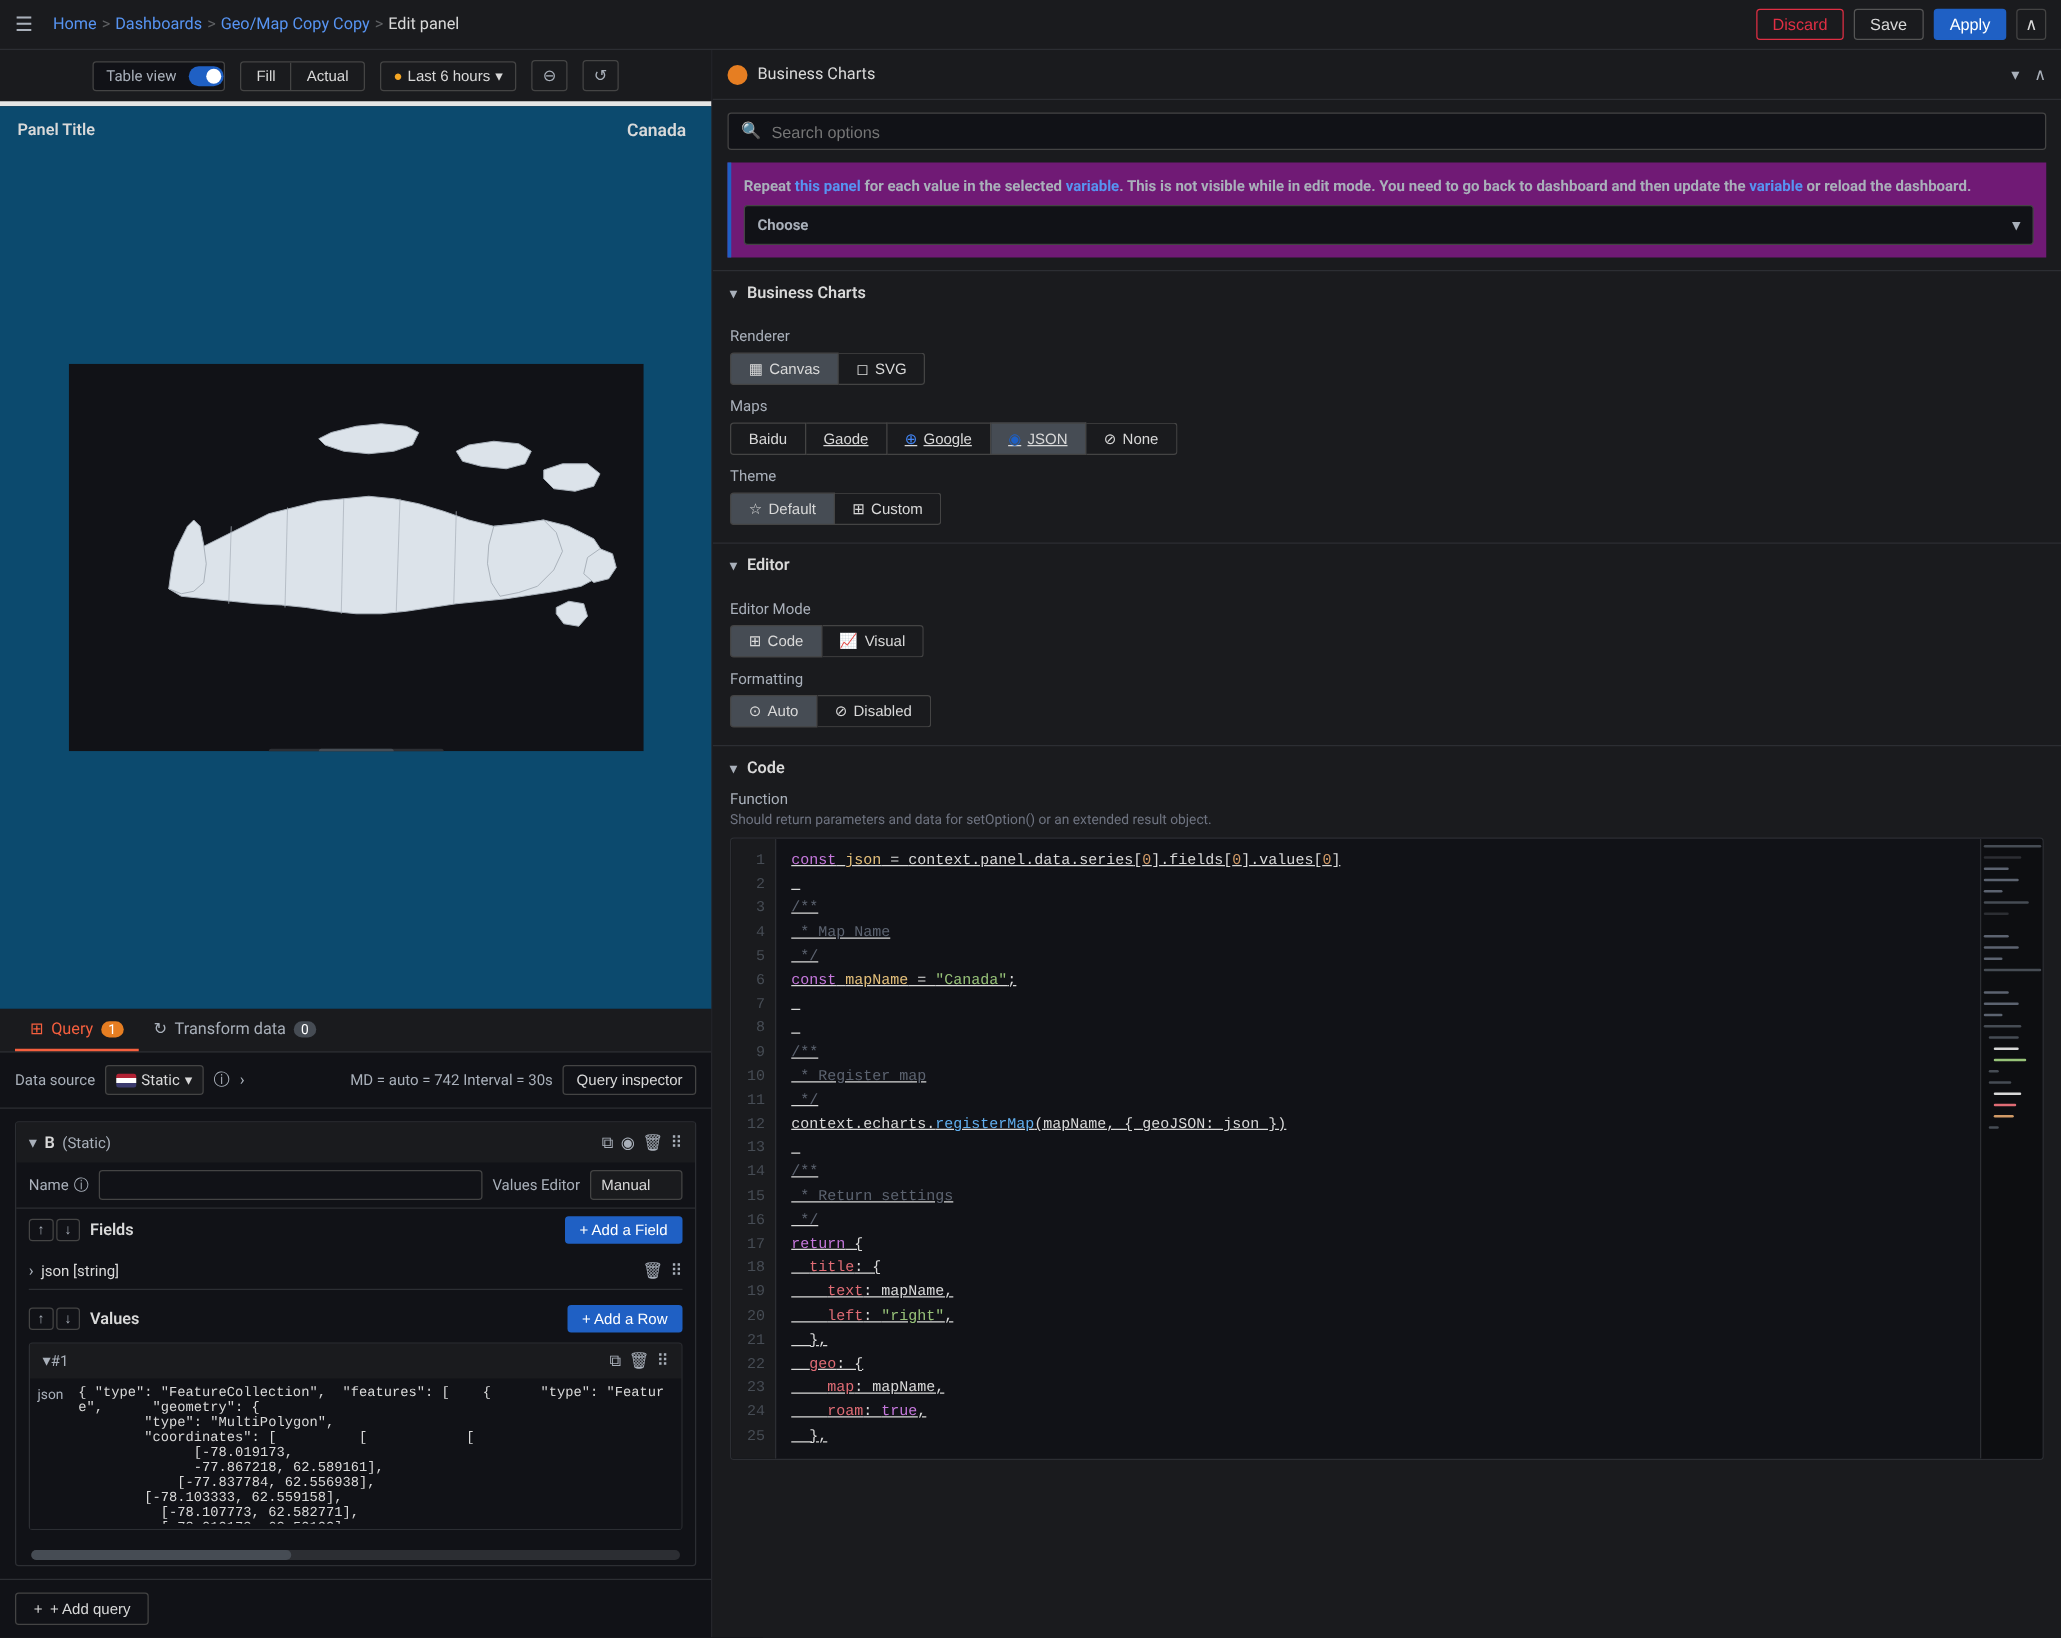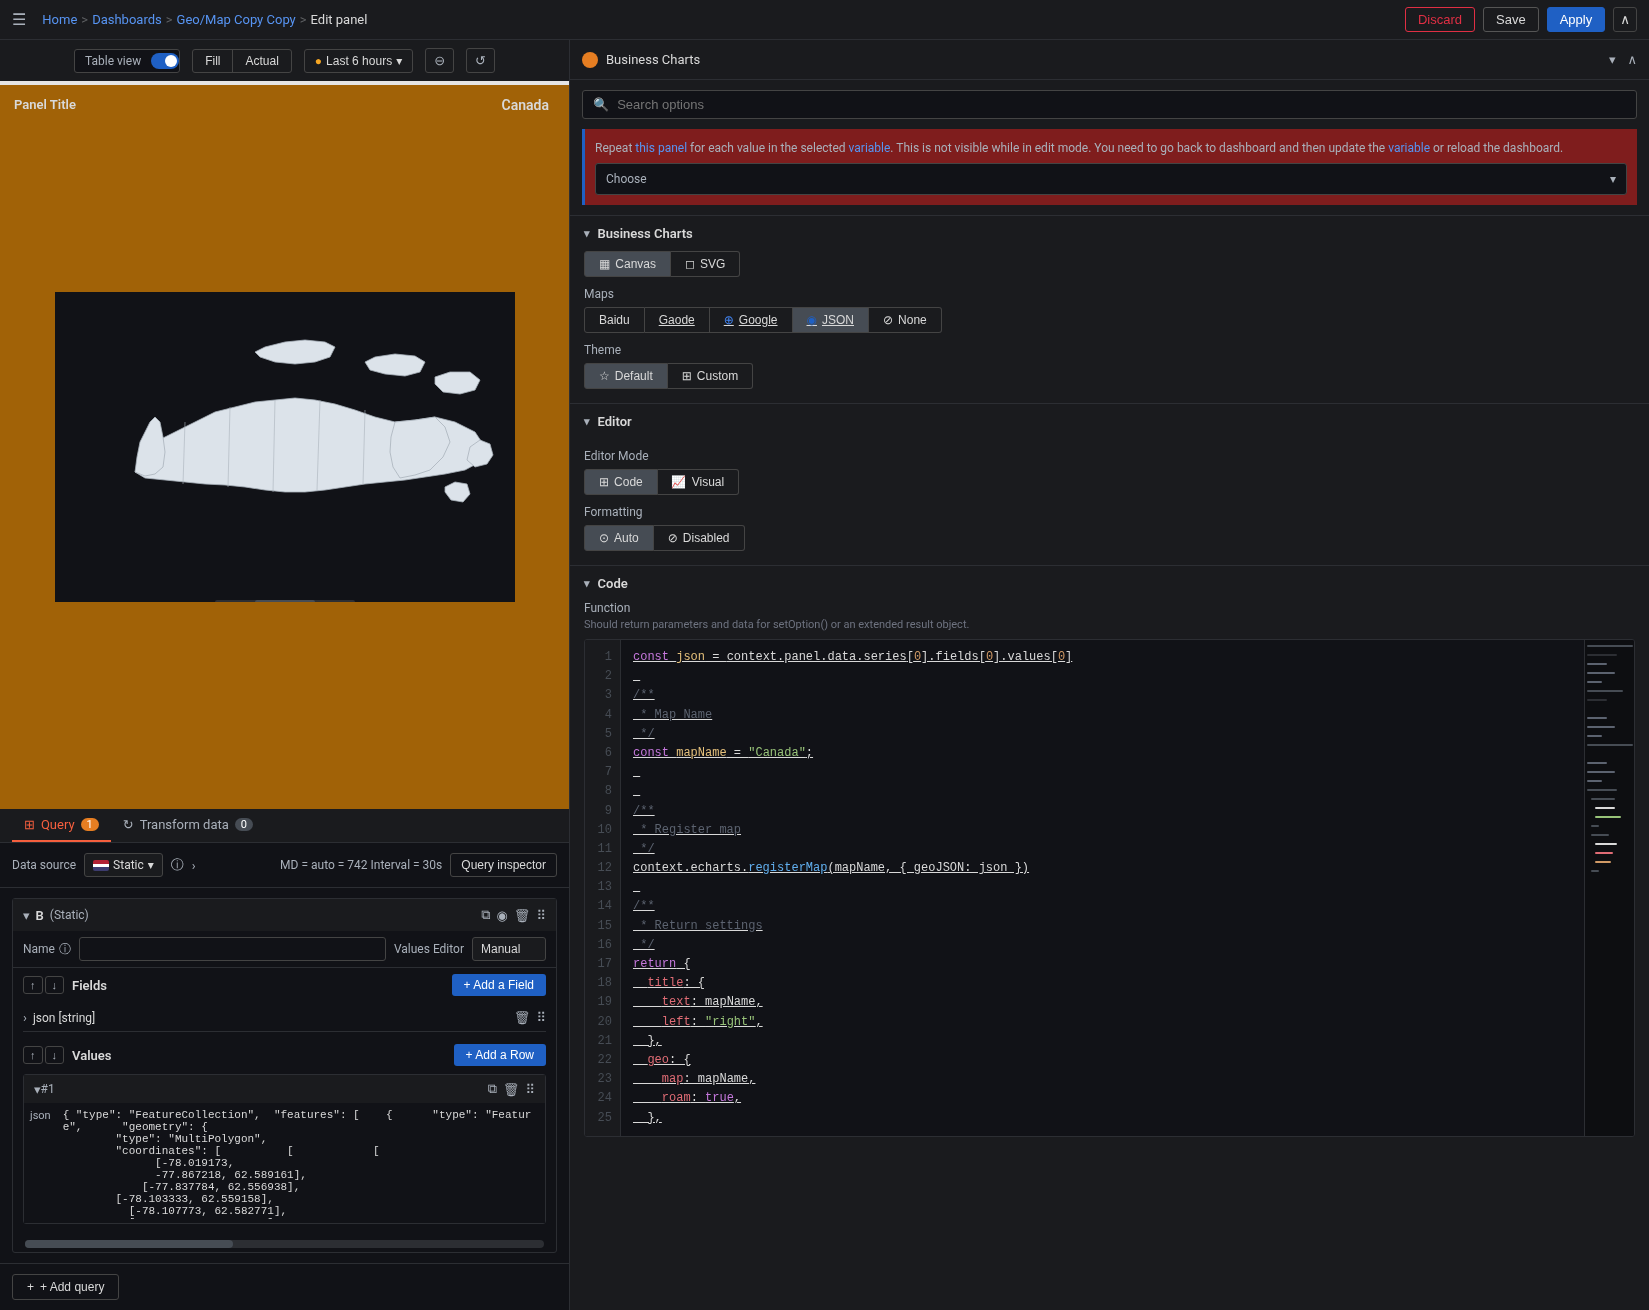--- a/index.html
+++ b/index.html
@@ -30,21 +30,21 @@
     .toggle-btn { background: transparent; border: none; color: #a9b0ba; padding: 4px 10px; cursor: pointer; font-size: 12px; }
     .toggle-switch { width: 28px; height: 16px; background: #1f60c4; border-radius: 8px; position: relative; cursor: pointer; }
     .toggle-switch::after { content: ''; position: absolute; right: 2px; top: 2px; width: 12px; height: 12px; background: #fff; border-radius: 50%; }
     .btn-group { display: flex; border: 1px solid #444; border-radius: 3px; overflow: hidden; }
     .btn-group button { background: transparent; border: none; border-right: 1px solid #444; color: #d9d9d9; padding: 4px 12px; cursor: pointer; font-size: 12px; }
     .btn-group button:last-child { border-right: none; }
     .time-btn { display: flex; align-items: center; gap: 4px; background: transparent; border: 1px solid #444; border-radius: 3px; color: #d9d9d9; padding: 4px 10px; cursor: pointer; font-size: 12px; }
     .icon-btn { background: transparent; border: 1px solid #444; border-radius: 3px; color: #a9b0ba; padding: 4px 8px; cursor: pointer; font-size: 13px; }
 
     
-    .preview-area { flex: 1; background: #a16207; position: relative; overflow: hidden; }
+    .preview-area { flex: 1; background: #0c4a6e; position: relative; overflow: hidden; }
     .panel-title { position: absolute; top: 12px; left: 14px; font-size: 13px; font-weight: 600; color: #d9d9d9; }
     .canada-label { position: absolute; top: 12px; right: 20px; font-size: 14px; font-weight: 600; color: #d9d9d9; }
 
     
     .map-container { width: 100%; height: 100%; display: flex; align-items: center; justify-content: center; }
 
     
     .query-tabs { display: flex; border-bottom: 1px solid #2c2e33; background: #1a1b1e; padding: 0 12px; }
     .q-tab { display: flex; align-items: center; gap: 6px; padding: 8px 12px; border-bottom: 2px solid transparent; cursor: pointer; font-size: 13px; color: #a9b0ba; }
     .q-tab.active { color: #f55f3e; border-bottom-color: #f55f3e; }
@@ -107,21 +107,21 @@
     .right-panel-header { display: flex; align-items: center; padding: 0 12px; height: 40px; border-bottom: 1px solid #2c2e33; gap: 8px; }
     .panel-plugin-icon { width: 16px; height: 16px; border-radius: 50%; background: #e67e22; display: inline-block; }
     .panel-plugin-name { font-size: 13px; color: #d9d9d9; flex: 1; }
 
     .options-panel { flex: 1; overflow-y: auto; padding-bottom: 20px; }
     .search-bar { display: flex; align-items: center; margin: 10px 12px; border: 1px solid #444; border-radius: 3px; padding: 6px 10px; gap: 8px; background: #111217; }
     .search-bar input { background: transparent; border: none; outline: none; color: #d9d9d9; font-size: 13px; flex: 1; }
     .search-icon { color: #a9b0ba; }
 
     
-    .info-banner { margin: 0 12px 10px; padding: 10px; background: #7f1d1d; border-left: 3px solid #1f60c4; font-size: 12px; color: #a9b0ba; line-height: 1.5; }
+    .info-banner { margin: 0 12px 10px; padding: 10px; background: #701a75; border-left: 3px solid #1f60c4; font-size: 12px; color: #a9b0ba; line-height: 1.5; font-weight: bold; }
     .choose-select { display: flex; align-items: center; margin: 6px 0 0; border: 1px solid #444; border-radius: 3px; padding: 6px 10px; background: #111217; color: #a9b0ba; justify-content: space-between; cursor: pointer; }
 
     
     .section-group { border-top: 1px solid #2c2e33; }
     .section-group-header { display: flex; align-items: center; padding: 10px 14px; cursor: pointer; font-size: 13px; font-weight: 600; color: #d9d9d9; }
     .section-group-header .arrow { color: #a9b0ba; margin-right: 8px; font-size: 11px; }
     .section-group-content { padding: 0 14px 14px; }
 
     .option-label { font-size: 12px; color: #a9b0ba; margin-bottom: 6px; margin-top: 10px; }
     .btn-radio-group { display: flex; gap: 0; }
@@ -382,20 +382,21 @@
           <span>▾</span>
         </div>
       </div>
 
       <div class="section-group">
         <div class="section-group-header">
           <span class="arrow">▾</span>
           <span>Business Charts</span>
         </div>
         <div class="section-group-content">
+          <div class="option-label">Renderer</div>
           <div class="btn-radio-group">
             <button class="btn-radio active">
               <span>▦</span>
               <span>Canvas</span>
             </button>
             <button class="btn-radio" style="border-left:none;border-radius:0 3px 3px 0;">
               <span>◻</span>
               <span>SVG</span>
             </button>
           </div>

